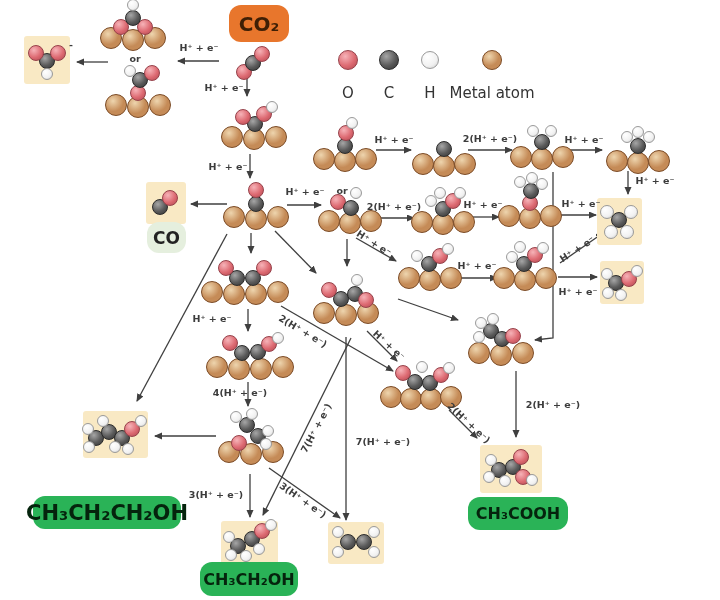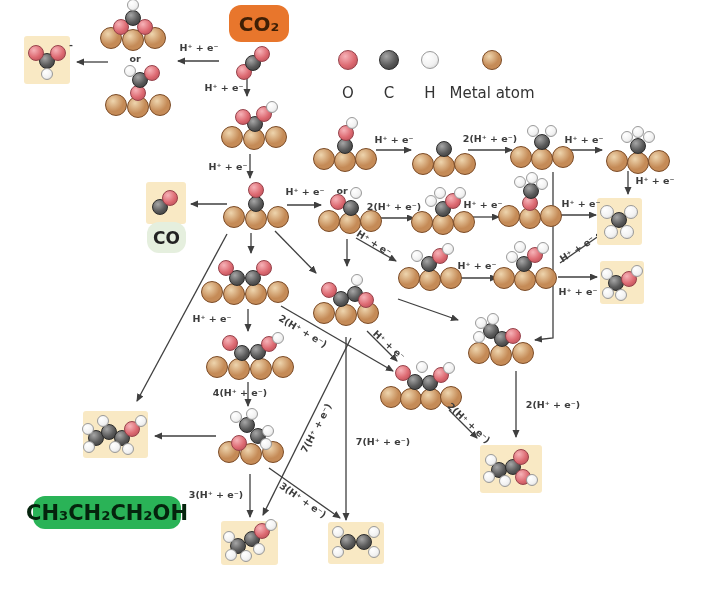--- a/index.html
+++ b/index.html
@@ -259,20 +259,22 @@
     <div class="atom M" style="left: 262px; top: 441px; height: 22px; width: 22px;"></div>
     <div class="atom O" style="left: 231px; top: 435px; height: 16px; width: 16px;"></div>
     <div class="atom C" style="left: 250px; top: 428px; height: 16px; width: 16px;"></div>
     <div class="atom C" style="left: 239px; top: 417px; height: 16px; width: 16px;"></div>
     <div class="atom H" style="left: 230px; top: 411px; height: 12px; width: 12px;"></div>
     <div class="atom H" style="left: 246px; top: 408px; height: 12px; width: 12px;"></div>
     <div class="atom H" style="left: 262px; top: 425px; height: 12px; width: 12px;"></div>
     <div class="atom H" style="left: 260px; top: 438px; height: 12px; width: 12px;"></div>
     <div class="pbox" style="left: 229px; top: 5px; width: 60px; height: 37px; background: rgb(232, 118, 44); color: rgb(63, 31, 5); font-size: 20px;">CO₂</div>
     <div class="pbox" style="left: 147px; top: 222px; width: 39px; height: 31px; background: rgb(229, 239, 222); color: rgb(34, 34, 34); font-size: 17px;">CO</div>
+    <div class="pbox" style="left: 468px; top: 497px; width: 100px; height: 33px; background: rgb(42, 179, 87); color: rgb(5, 36, 13); font-size: 16px;">CH₃COOH</div>
+    <div class="pbox" style="left: 200px; top: 562px; width: 98px; height: 34px; background: rgb(42, 179, 87); color: rgb(5, 36, 13); font-size: 16px;">CH₃CH₂OH</div>
     <div class="pbox" style="left: 33px; top: 457px; width: 148px; height: 33px; background: rgb(42, 179, 87); color: rgb(5, 36, 13); font-size: 21px; margin-top: 39px;">CH₃CH₂CH₂OH</div>
     <div class="albl" style="left: 199px; top: 47px;">H⁺ + e⁻</div>
     <div class="albl" style="left: 224px; top: 87px;">H⁺ + e⁻</div>
     <div class="albl" style="left: 228px; top: 166px;">H⁺ + e⁻</div>
     <div class="albl" style="left: 305px; top: 191px;">H⁺ + e⁻</div>
     <div class="albl" style="left: 135px; top: 58px;">or</div>
     <div class="albl" style="left: 342px; top: 190px;">or</div>
     <div class="albl" style="left: 71px; top: 44px;">-</div>
     <div class="albl" style="left: 394px; top: 139px;">H⁺ + e⁻</div>
     <div class="albl" style="left: 490px; top: 138px;">2(H⁺ + e⁻)</div>

